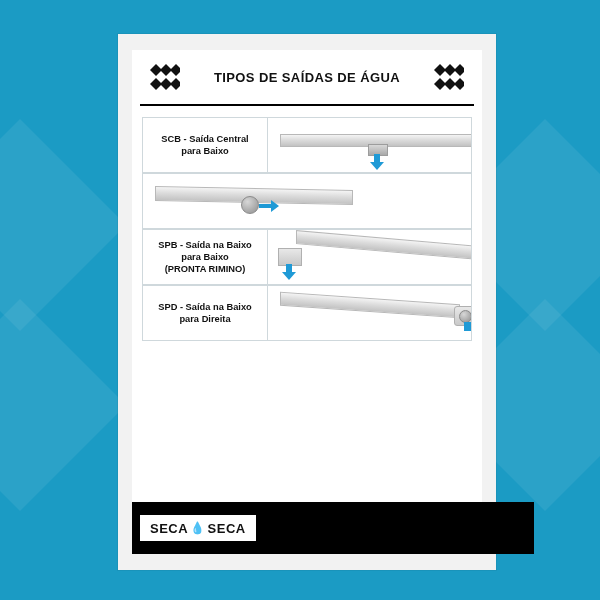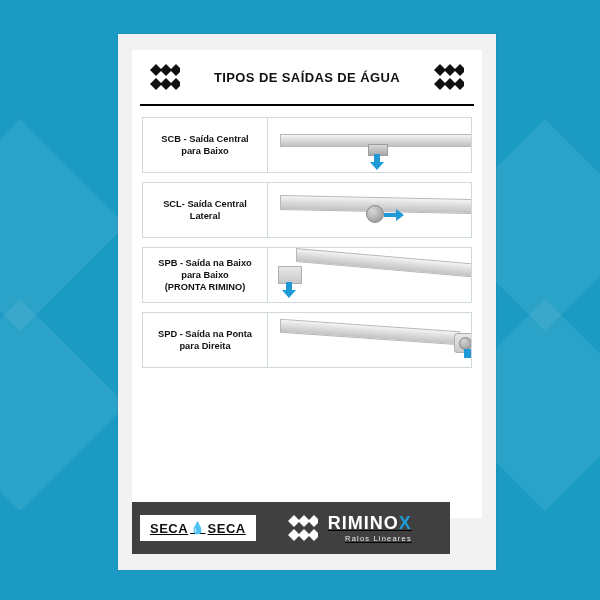--- a/index.html
+++ b/index.html
@@ -81,21 +81,20 @@
   .logo-mark.right { right: 10px; }
 
   
   .rows {
     padding: 11px 10px 0 10px;
   }
   .row {
     display: flex;
     border: 1px solid #cfd8dc;
     height: 54px;
-    margin-bottom: 9px;
     background: #fff;
     align-items: stretch;
   }
   .row .label {
     width: 125px;
     border-right: 1px solid #cfd8dc;
     display: flex;
     align-items: center;
     justify-content: center;
     text-align: center;
@@ -144,28 +143,27 @@
     position: absolute;
     color: #1f9ad6;
     fill: #1f9ad6;
   }
 
   
   .footer {
     position: absolute;
     left: 14px;
     bottom: 16px;
-    width: 318px;
+    width: 402px;
     height: 52px;
-    background: #404040;
+    background: #000000;
     display: flex;
     align-items: center;
     padding: 0 8px;
     box-sizing: border-box;
-    text-decoration: underline;
   }
   .footer .seca {
     background: #fff;
     color: #111;
     font-weight: bold;
     font-size: 13px;
     letter-spacing: 0.5px;
     padding: 6px 10px;
     display: flex;
     align-items: center;
@@ -251,26 +249,20 @@
         <div class="art">
           <div class="bar" style="left:12px; top:16px; width:196px; height:11px;"></div>
           <div class="nub" style="left:100px; top:26px; width:18px; height:10px;"></div>
           <svg class="arrow" style="left:102px; top:36px;" width="14" height="16" viewBox="0 0 14 16">
             <polygon points="4,0 10,0 10,8 14,8 7,16 0,8 4,8"></polygon>
           </svg>
         </div>
       </div>
 
       <div class="row">
-        <div class="label">
-          <span>
-            <span>SCL- Saída Central</span><br>
-            <span>Lateral</span>
-          </span>
-        </div>
         <div class="art">
           <div class="bar" style="left:12px; top:14px; width:196px; height:13px; transform:skewY(1.2deg);"></div>
           <div class="circle" style="left:98px; top:22px; width:16px; height:16px;"></div>
           <svg class="arrow" style="left:116px; top:26px;" width="20" height="12" viewBox="0 0 20 12">
             <polygon points="0,4 12,4 12,0 20,6 12,12 12,8 0,8"></polygon>
           </svg>
         </div>
       </div>
 
       <div class="row">
@@ -287,21 +279,21 @@
           <svg class="arrow" style="left:14px; top:34px;" width="14" height="16" viewBox="0 0 14 16">
             <polygon points="4,0 10,0 10,8 14,8 7,16 0,8 4,8"></polygon>
           </svg>
         </div>
       </div>
 
 
       <div class="row">
         <div class="label">
           <span>
-            <span>SPD - Saída na Ponta</span><br>
+            <span>SPD - Saída na Baixo</span><br>
             <span>para Direita</span>
           </span>
         </div>
         <div class="art">
           <div class="bar" style="left:12px; top:12px; width:178px; height:12px; transform:skewY(4deg);"></div>
           <div class="cap" style="left:186px; top:20px; width:22px; height:18px; border-radius:3px;"></div>
           <div class="circle" style="left:191px; top:24px; width:11px; height:11px;"></div>
           <svg class="arrow" style="left:196px; top:36px;" width="18" height="14" viewBox="0 0 18 14">
             <polygon points="0,0 8,0 8,5 18,1 9,13 8,9 0,9"></polygon>
           </svg>
@@ -311,32 +303,14 @@
 
     </div>
   </div>
 
   <div class="footer">
     <div class="seca">
       <span>SECA</span>
       <span class="drop">💧</span>
       <span>SECA</span>
     </div>
-    <div class="brand">
-      <svg width="34" height="26" viewBox="0 0 30 26">
-        <g fill="#ffffff">
-          <polygon points="6,0 12,6 6,12 0,6"></polygon>
-          <polygon points="16,0 22,6 16,12 10,6"></polygon>
-          <polygon points="26,0 30,4 30,8 26,12 20,6"></polygon>
-          <polygon points="6,14 12,20 6,26 0,20"></polygon>
-          <polygon points="16,14 22,20 16,26 10,20"></polygon>
-          <polygon points="26,14 30,18 30,22 26,26 20,20"></polygon>
-        </g>
-      </svg>
-      <div>
-        <div class="bname">
-          <span>RIMINO</span><span class="x">X</span>
-        </div>
-        <div class="btag">Ralos Lineares</div>
-      </div>
-    </div>
   </div>
 </div>
 
 </body></html>

